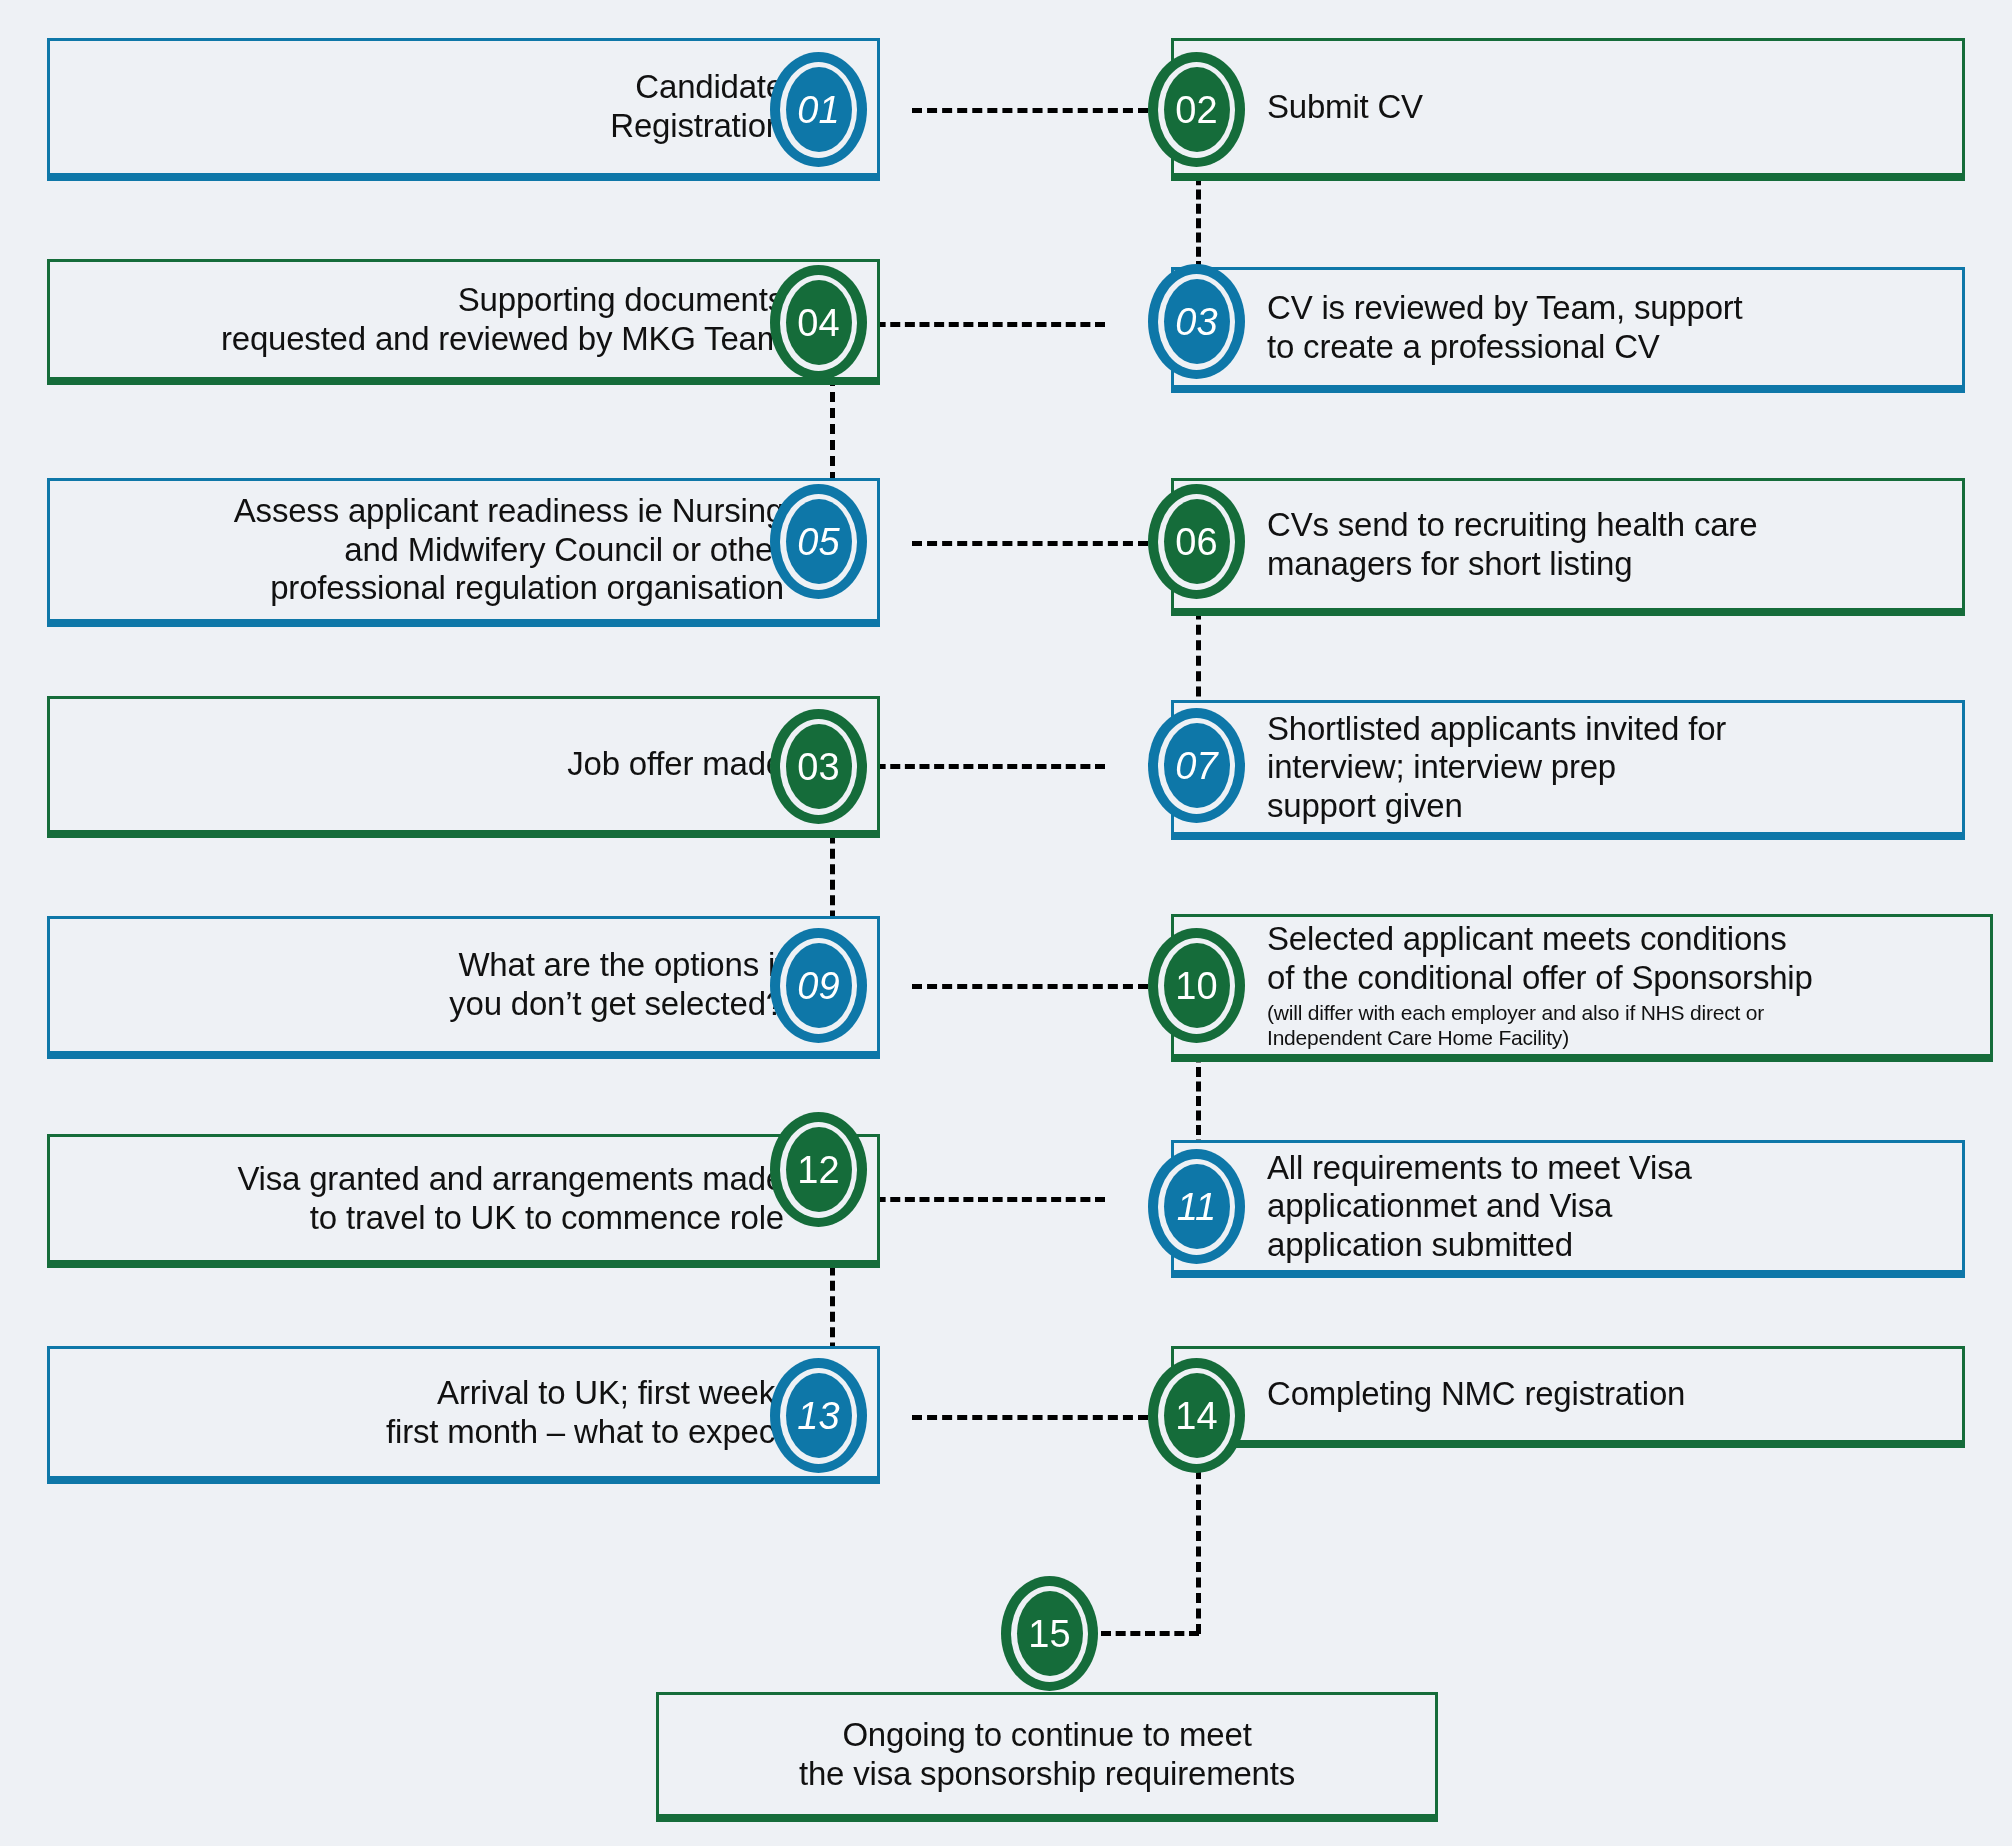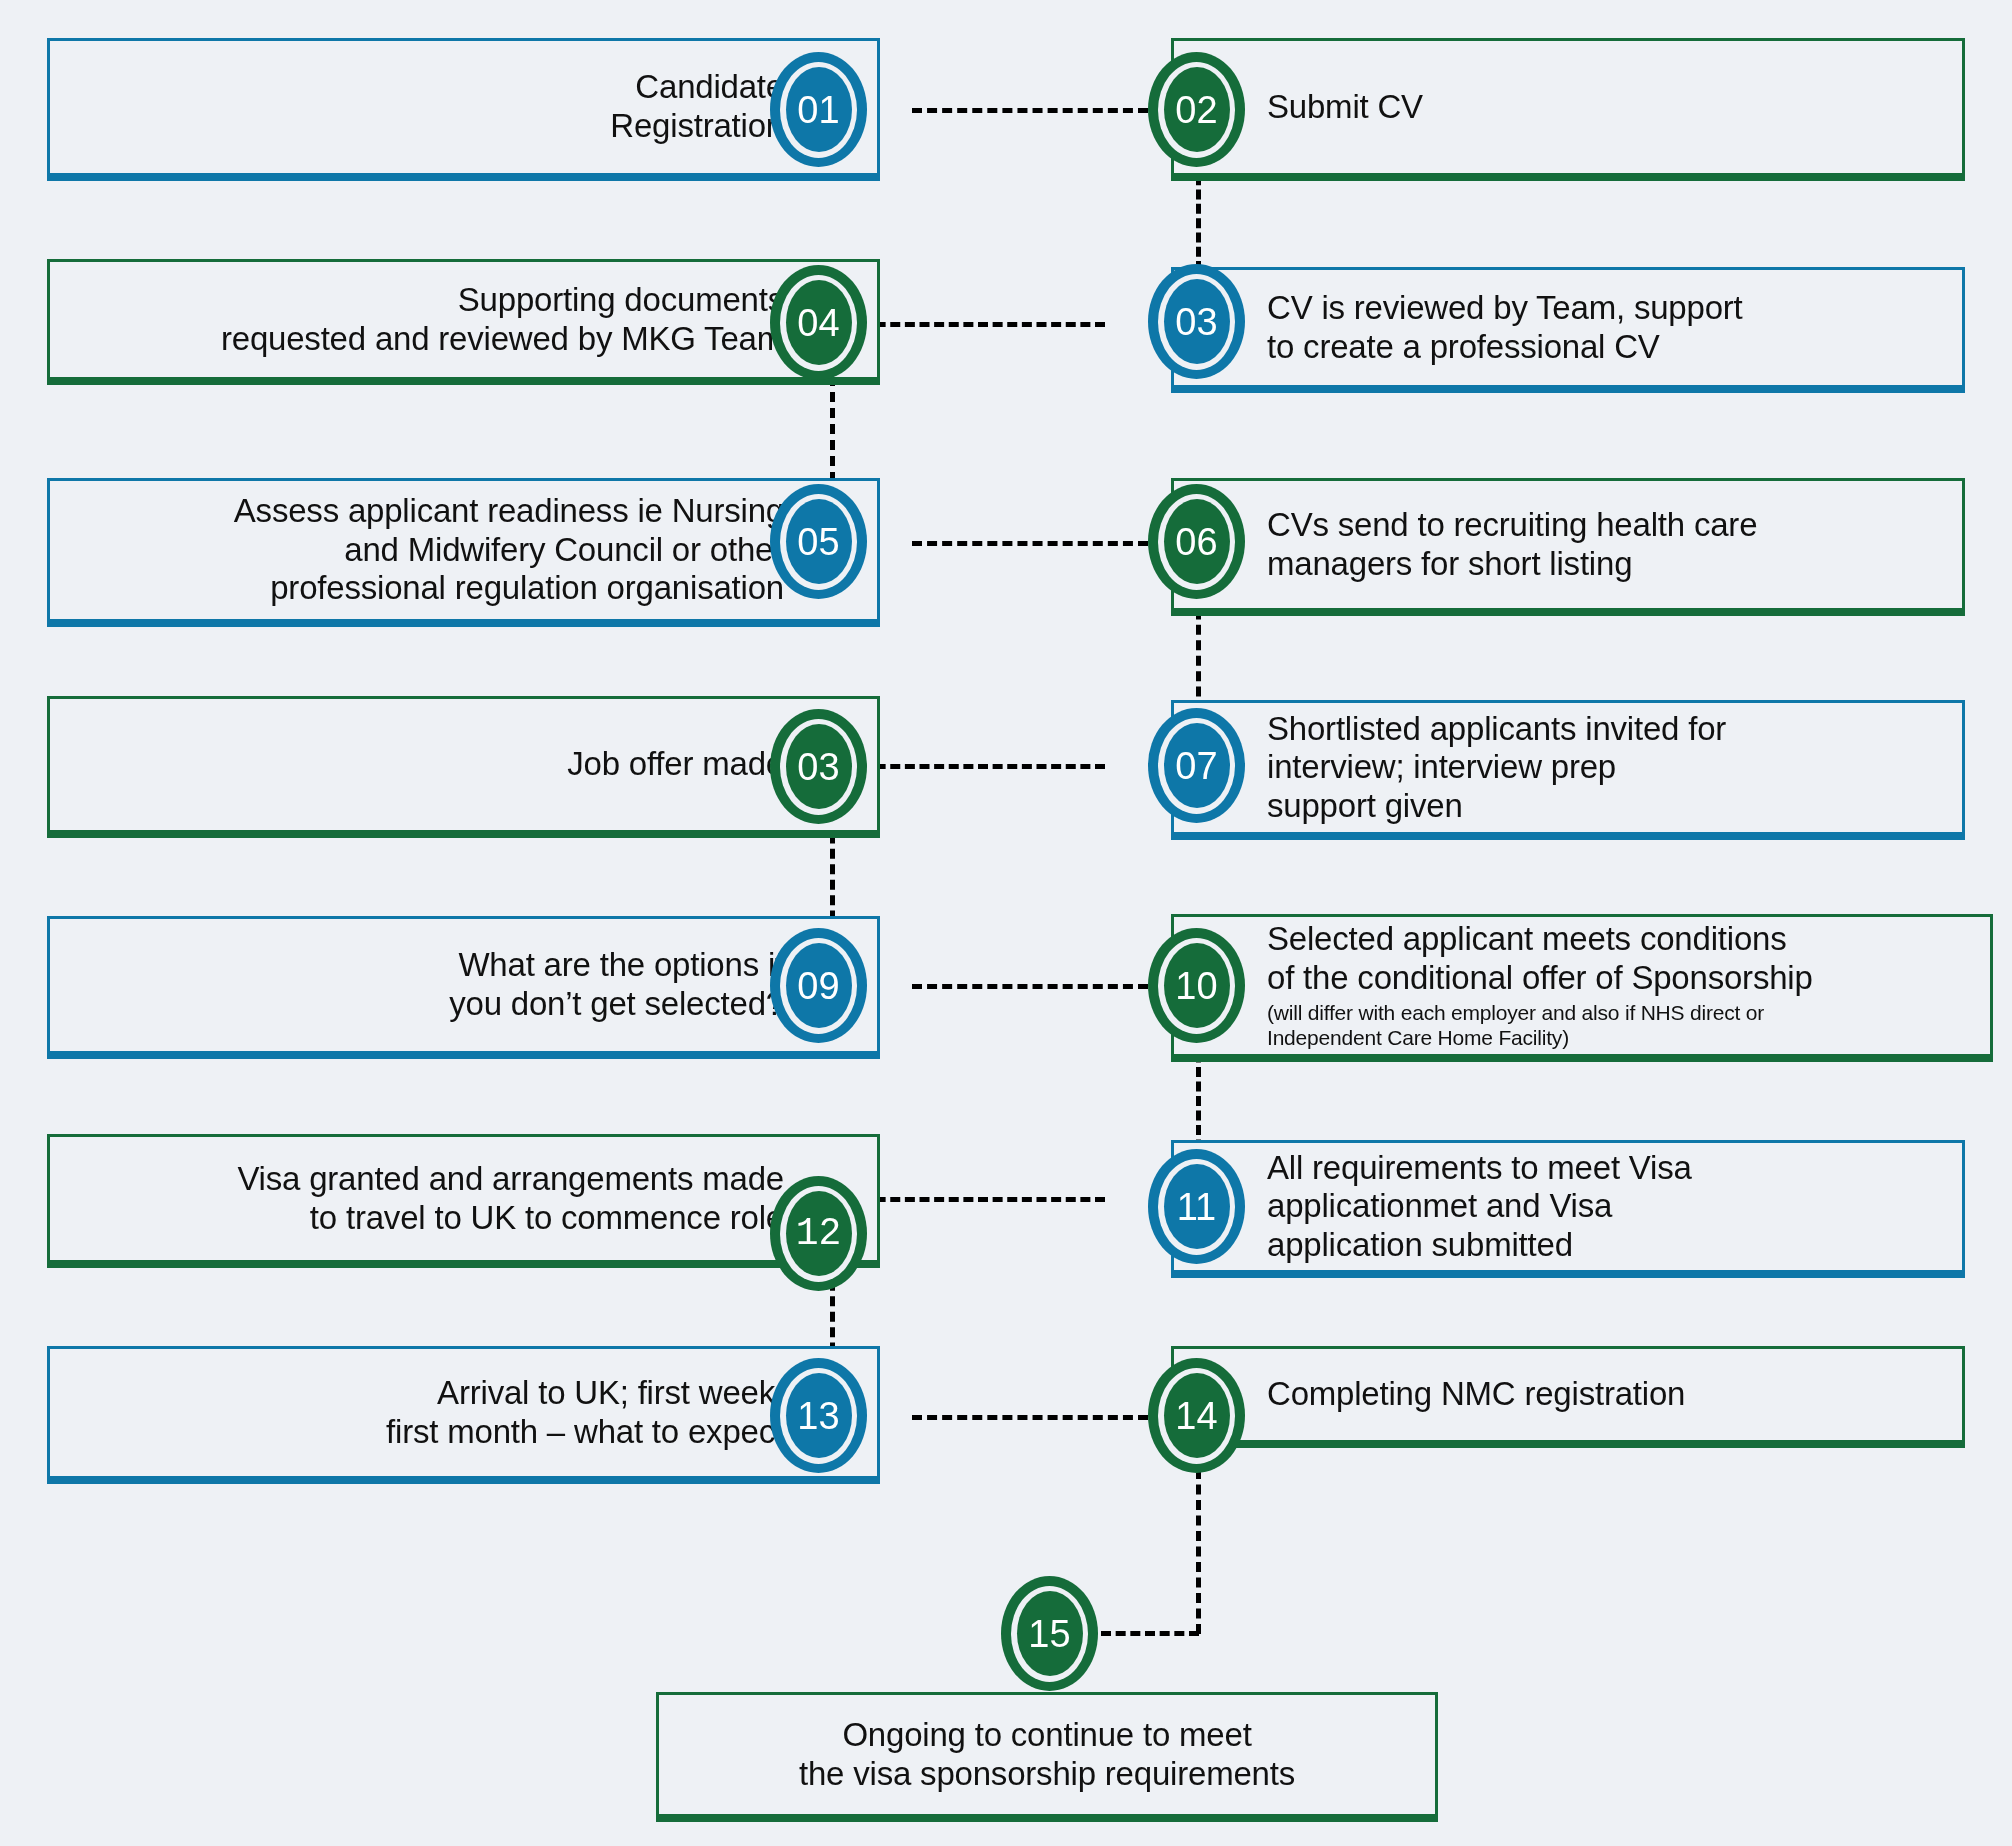--- a/index.html
+++ b/index.html
@@ -111,21 +111,21 @@
   }
   .medallion .core {
     width: 66px;
     height: 85px;
     border-radius: 50%;
     display: flex;
     align-items: center;
     justify-content: center;
     box-sizing: border-box;
   }
-  .medallion.blue  .core { background: #0e77a8; }
+  .medallion.blue  .core { background: #0e77a8; font-style: italic; }
   .medallion.green .core { background: #156c3a; }
 
   .medallion .num {
     color: #ffffff;
     font-size: 38px;
     line-height: 1;
     font-weight: 400;
     letter-spacing: 0px;
   }
 </style>
@@ -307,21 +307,21 @@
         </div>
       </div>
     </div>
   </div>
 
   <div class="step">
     <div class="step-box green left" style="left:47px; top:1134px; width:833px; height:134px;">
       <span class="step-label">Visa granted and arrangements made
 to travel to UK to commence role</span>
     </div>
-    <div class="medallion green" style="left:770px; top:1176px;font-family:Liberation Mono, monospace;">
+    <div class="medallion green" style="left:770px; top:1112px;">
       <div class="gap">
         <div class="core">
           <span class="num">12</span>
         </div>
       </div>
     </div>
   </div>
 
   <div class="step">
     <div class="step-box blue left" style="left:47px; top:1346px; width:833px; height:138px;">

